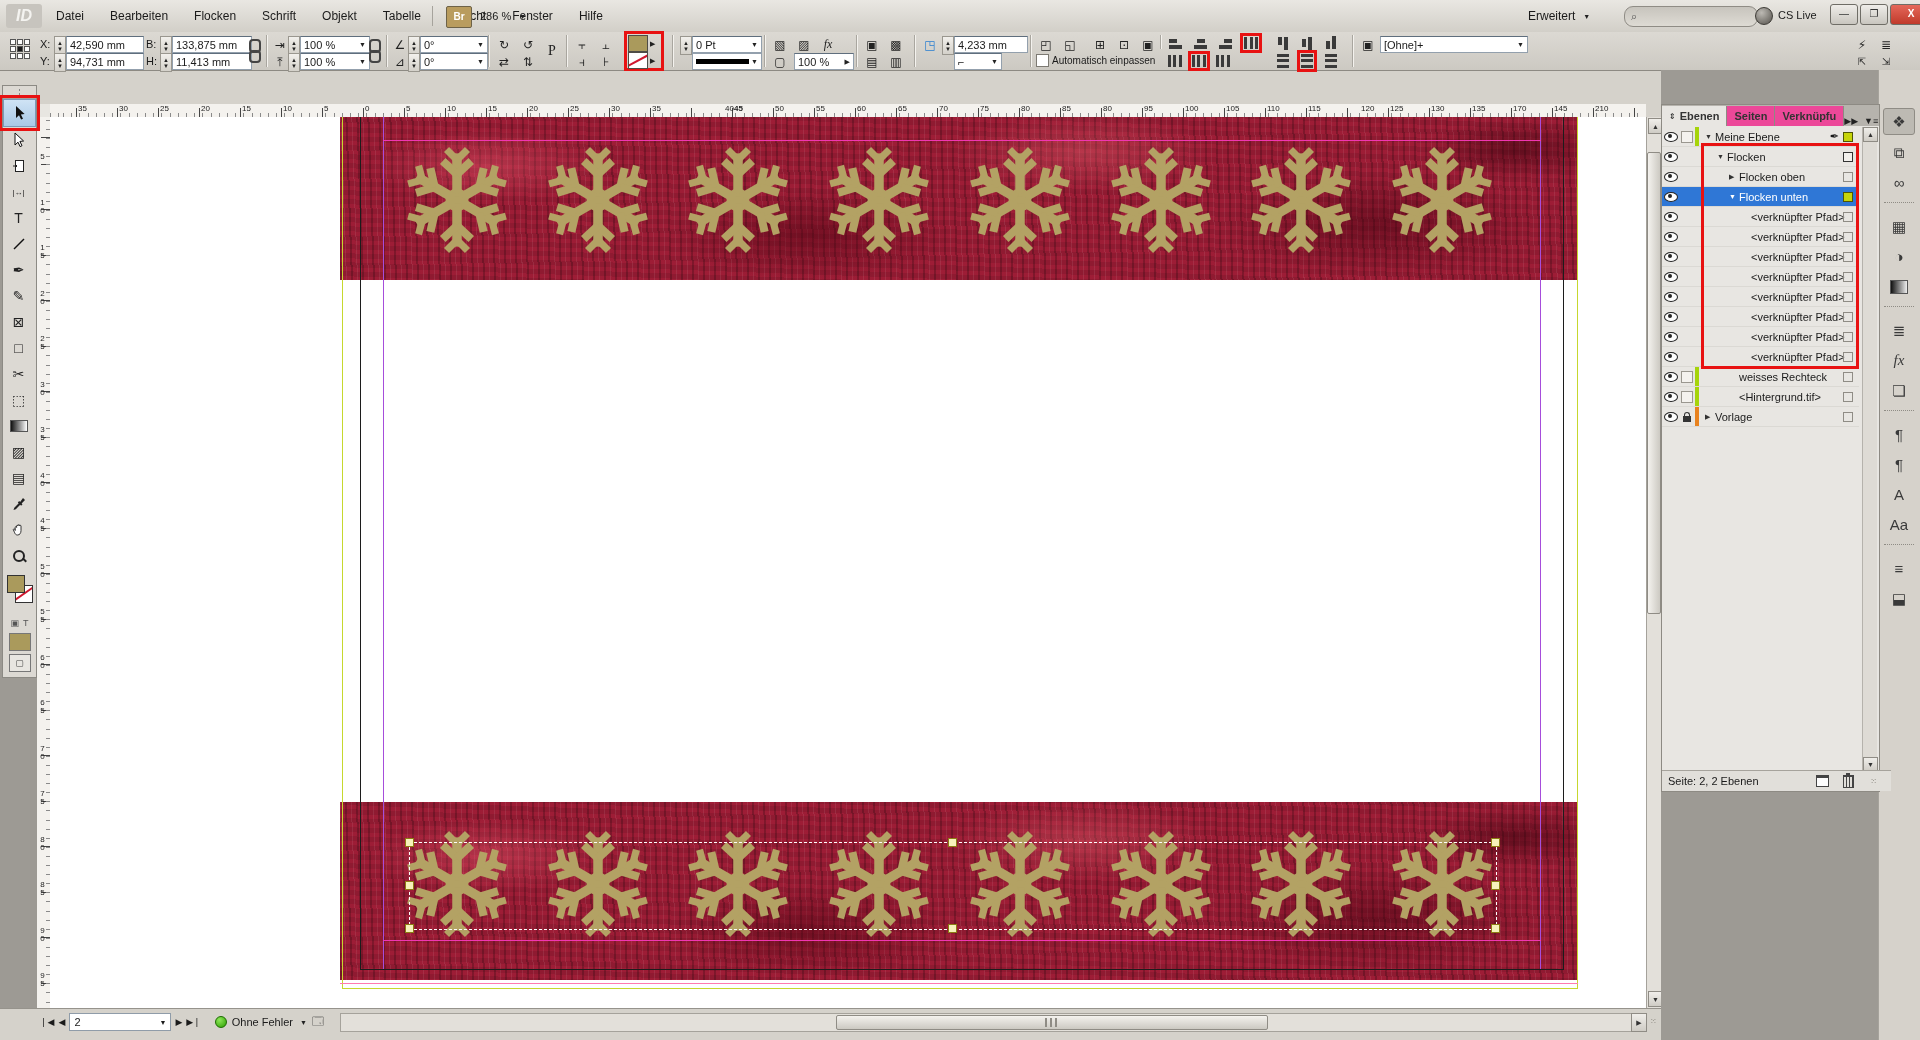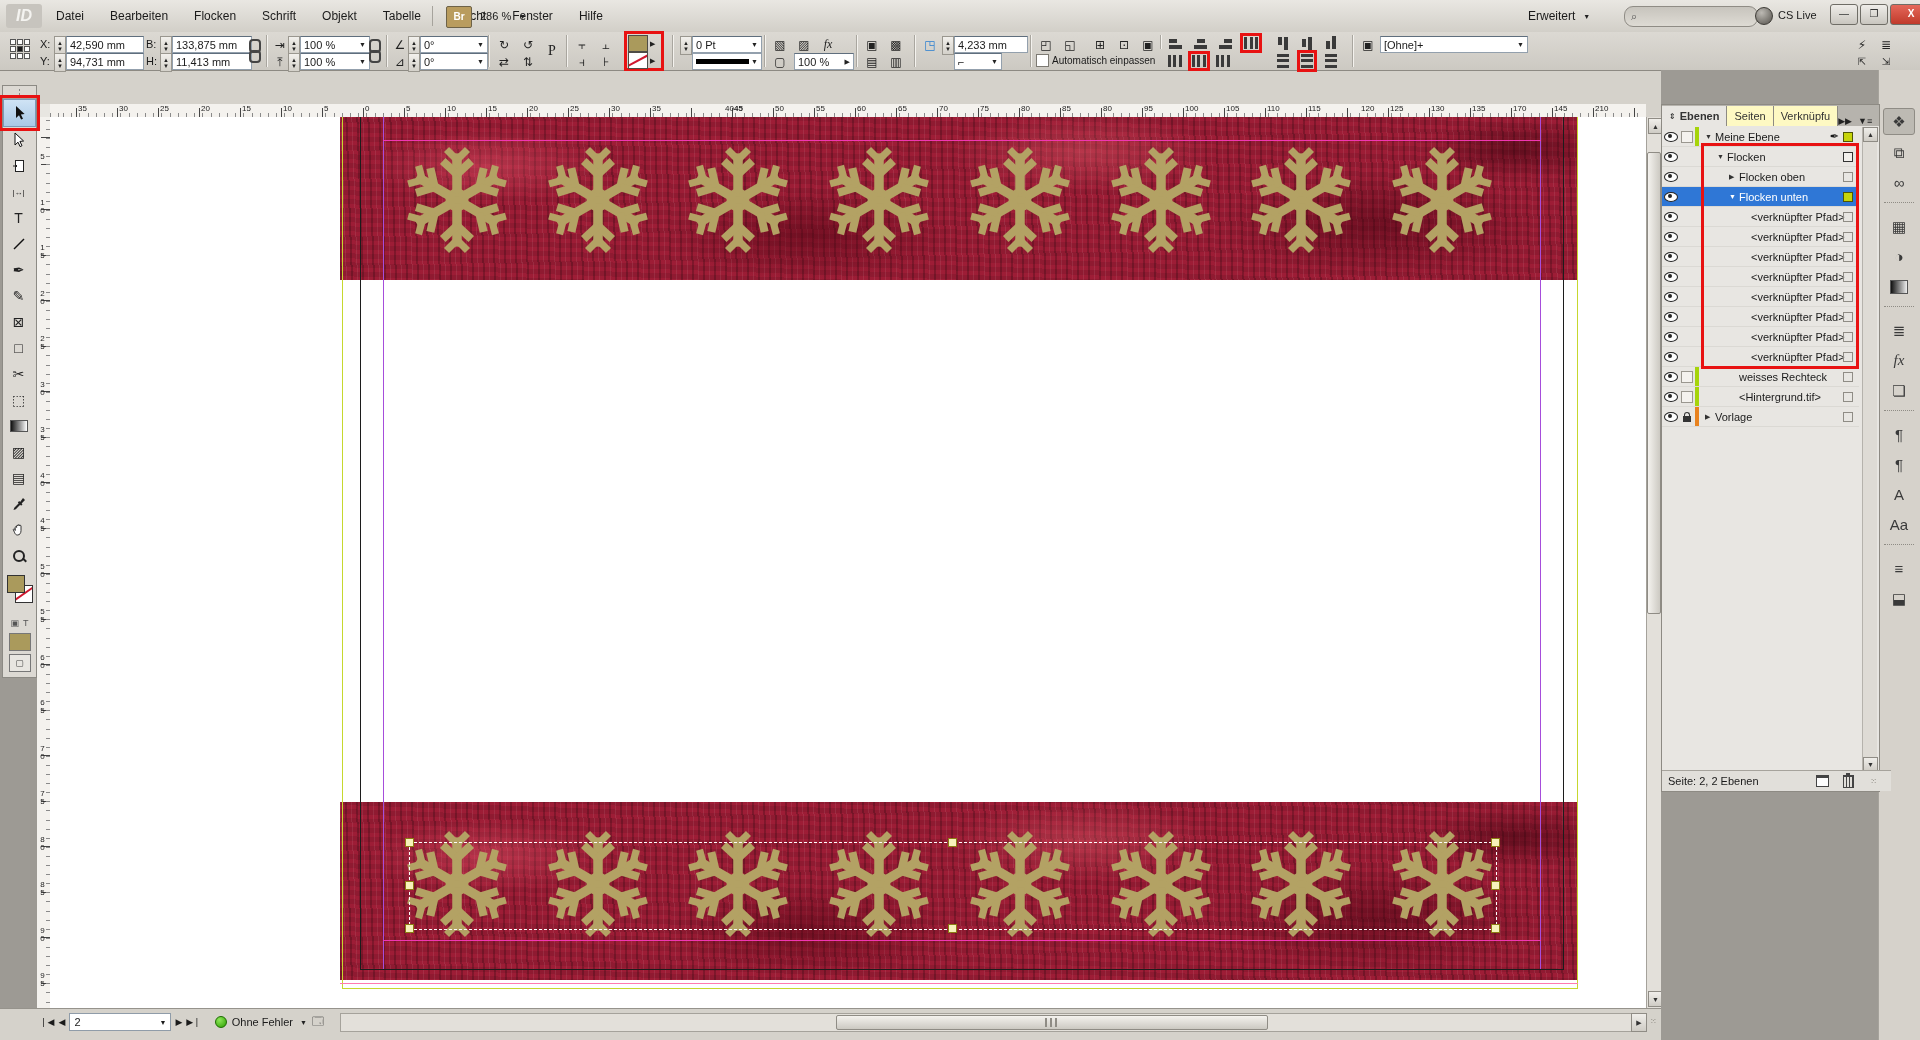--- a/index.html
+++ b/index.html
@@ -131,21 +131,21 @@
   
   #rightbg{left:1661px;top:70px;width:259px;height:970px;background:#9d9a94;}
   #dockcol{left:1878px;top:70px;width:42px;height:970px;background:#d6d2cb;border-left:1px solid #a6a39c;}
   #dock{left:1878px;top:108px;width:42px;display:flex;flex-direction:column;align-items:center;gap:5px;}
   .dock-icon{width:30px;height:25px;display:flex;align-items:center;justify-content:center;font-size:15px;color:#3a3a3a;border-radius:3px;}
   .dock-icon.active{background:#bdbab3;border:1px solid #8f8c85;}
   .dock-sep{width:30px;height:4px;border-top:1px dotted #8f8c85;margin:2px 0;}
   .dock-grad{width:16px;height:12px;background:linear-gradient(90deg,#111,#eee);border:1px solid #555;}
   #lpanel{left:1661px;top:104px;width:217px;height:686px;background:#e8e6e2;border:1px solid #8d8a83;}
   #ltabs{position:absolute;left:0;top:0;width:100%;height:21px;background:#b6b3ad;display:flex;align-items:flex-end;}
-  .ltab{height:20px;padding:0 7px;display:flex;align-items:center;gap:4px;font-size:11px;background:#fef9c3;border-right:1px solid #8d8a83;color:#333;}
+  .ltab{height:20px;padding:0 7px;display:flex;align-items:center;gap:4px;font-size:11px;background:#ec4899;border-right:1px solid #8d8a83;color:#333;font-weight:bold;}
   .ltab.active{background:#e8e6e2;font-weight:bold;}
   #ltab-btns{margin-left:auto;display:flex;align-items:center;gap:6px;padding-right:14px;font-size:9px;color:#222;}
   #lrows{position:absolute;left:0;top:22px;width:197px;}
   .layer-row{position:relative;height:19px;display:flex;align-items:center;border-bottom:1px solid #dbd9d4;font-size:11px;}
   .layer-row.selected{background:#2f77d6;color:#fff;}
   .lr-eye{width:17px;display:flex;justify-content:center;}
   .eye{position:relative;width:12px;height:8px;border:1px solid #222;border-radius:50%;background:#fdfdfd;}
   .eye::after{content:"";position:absolute;left:3px;top:1px;width:4px;height:4px;border-radius:50%;background:#222;}
   .lr-lock{width:16px;display:flex;justify-content:center;}
   .lockbox{width:10px;height:10px;border:1px solid #9a978f;background:#f4f2ee;}

